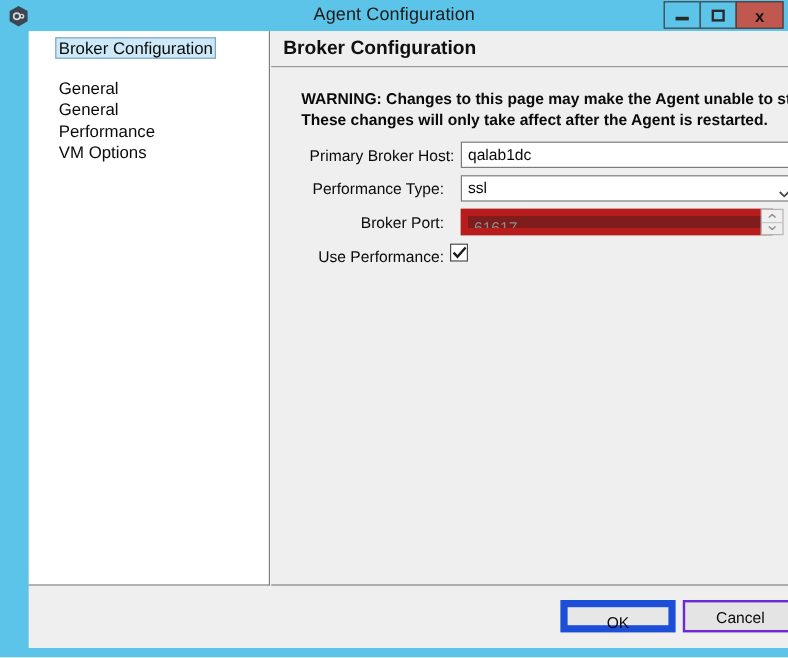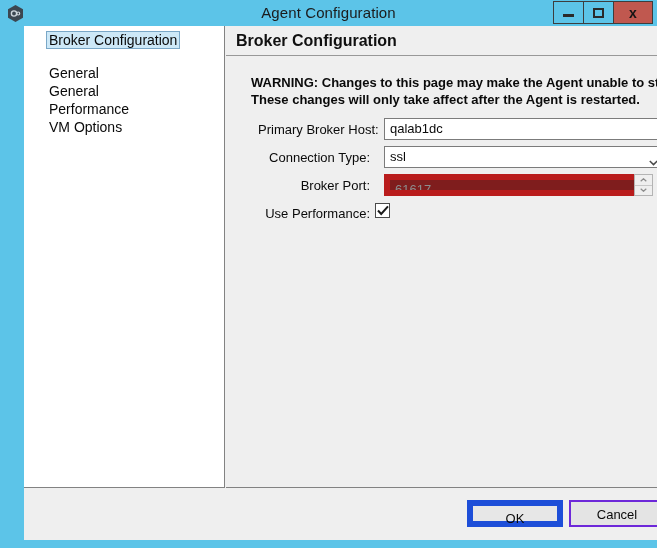--- a/index.html
+++ b/index.html
@@ -365,21 +365,21 @@
       </div>
 
       <div class="form">
 
         <div class="form-row">
           <div class="form-label">Primary Broker Host:</div>
           <div class="field" placeholder="">qalab1dc</div>
         </div>
 
         <div class="form-row">
-          <div class="form-label">Connection Type:</div>
+          <div class="form-label">Performance Type:</div>
           <div class="field select">ssl</div>
           <span class="chevron">
             <svg width="9" height="6" viewBox="0 0 9 6">
               <polyline points="0.8,1 4.5,4.6 8.2,1" fill="none" stroke="#4a4a4a" stroke-width="1.5"></polyline>
             </svg>
           </span>
         </div>
 
         <div class="form-row">
           <div class="form-label">Broker Port:</div>

